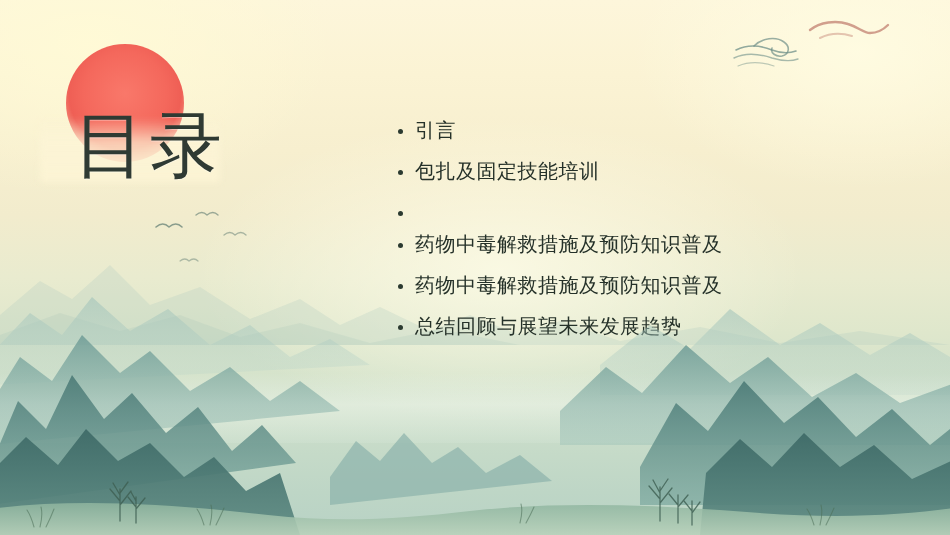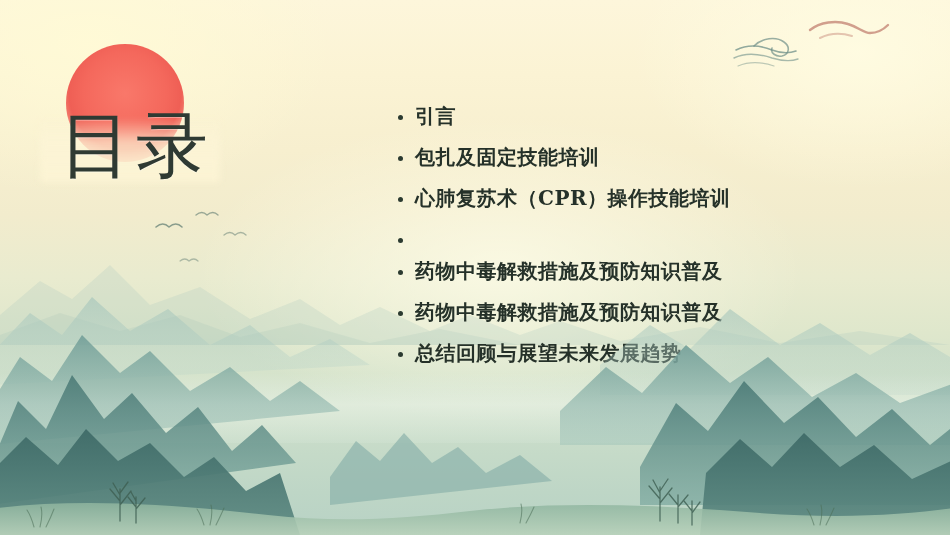--- a/index.html
+++ b/index.html
@@ -81,38 +81,37 @@
     position: absolute;
     right: 58px;
     top: 16px;
     width: 160px;
     height: 62px;
   }
 
   
   .title {
     position: absolute;
-    left: 60px;
+    left: 74px;
     top: 108px;
     font-family: "DejaVu Serif", "Liberation Serif", serif;
     font-size: 72px;
     line-height: 1.05;
     letter-spacing: 4px;
     color: #2f3a33;
     font-weight: 400;
     text-shadow: 0 1px 0 rgba(255,255,255,0.35);
   }
 
   
   .toc {
     position: absolute;
     left: 398px;
-    top: 104px;
+    top: 118px;
     width: 500px;
-    font-weight: bold;
   }
   .toc-item {
     display: flex;
     align-items: flex-start;
     margin-bottom: 16px;
     color: #253129;
     font-family: "DejaVu Serif", "Liberation Serif", serif;
     font-size: 20px;
     line-height: 1.25;
     letter-spacing: 0.5px;
@@ -185,24 +184,20 @@
   <div class="title">目录</div>
 
   <div class="toc">
     <div class="toc-item">
       <span class="bullet-dot"></span>
       <span class="toc-label">引言</span>
     </div>
     <div class="toc-item">
       <span class="bullet-dot"></span>
       <span class="toc-label">包扎及固定技能培训</span>
-    </div>
-    <div class="toc-item">
-      <span class="bullet-dot"></span>
-      <span class="toc-label">心肺复苏术（CPR）操作技能培训</span>
     </div>
     <div class="toc-item">
       <span class="bullet-dot"></span>
     </div>
     <div class="toc-item">
       <span class="bullet-dot"></span>
       <span class="toc-label">药物中毒解救措施及预防知识普及</span>
     </div>
     <div class="toc-item">
       <span class="bullet-dot"></span>

